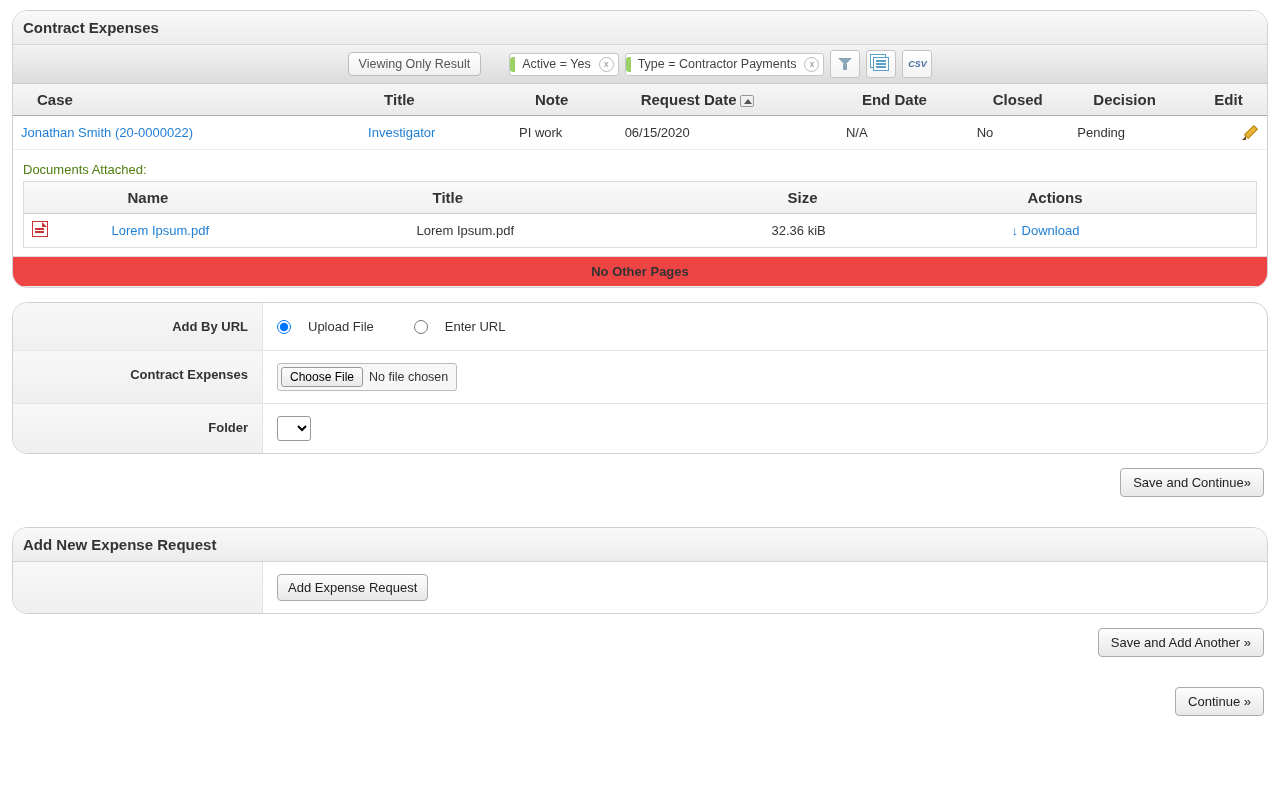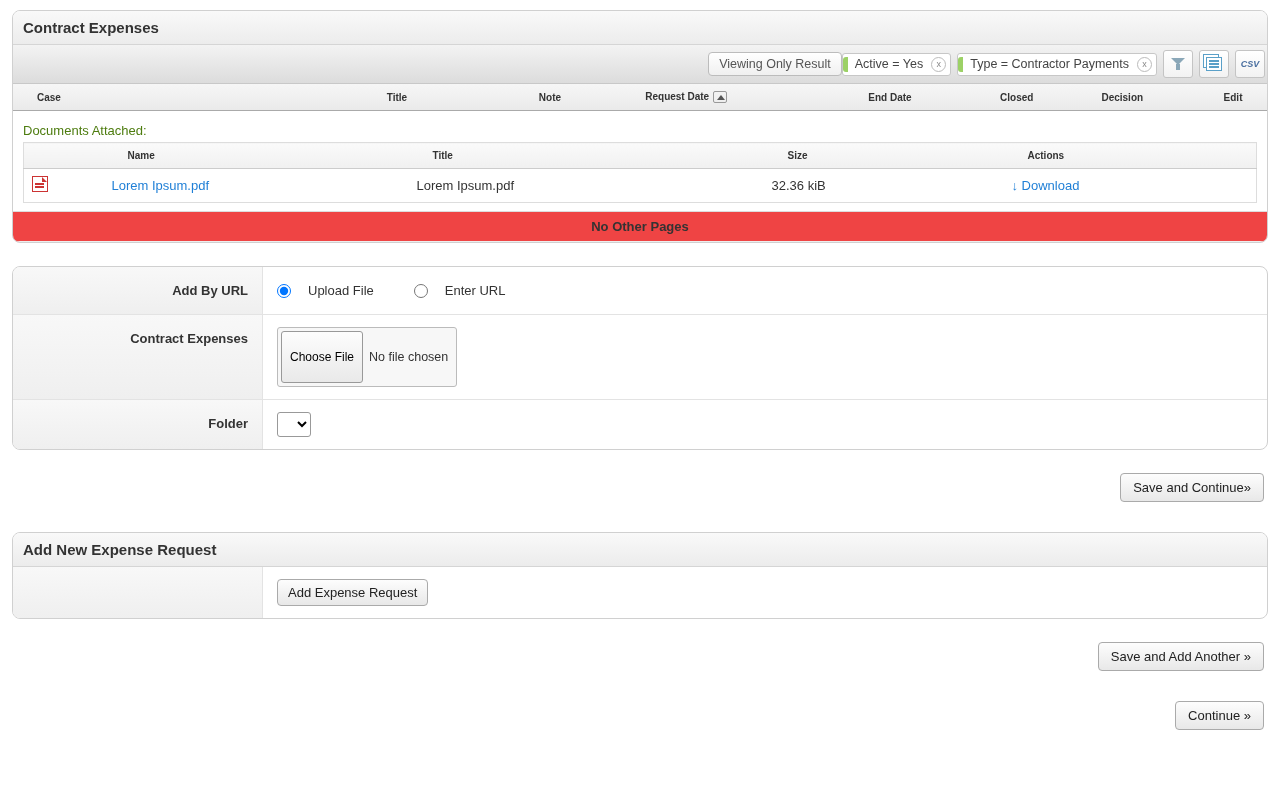--- a/index.html
+++ b/index.html
@@ -1,47 +1,47 @@
 <!DOCTYPE html>
 <html><head>
 <meta charset="utf-8">
 <style>
 * { box-sizing: border-box; margin: 0; padding: 0; }
 body { font-family: "Helvetica Neue", Helvetica, Arial, sans-serif; font-size: 13px; color: #333; background: #fff; padding: 10px 12px; }
-.panel { border: 1px solid #d0d0d0; border-radius: 8px; margin-bottom: 23px; overflow: hidden; }
+.panel { border: 1px solid #d0d0d0; border-radius: 15px; margin-bottom: 14px; overflow: hidden; }
 .panel-header { background: linear-gradient(#f9f9f9, #ececec); padding: 8px 10px; font-weight: bold; font-size: 15px; color: #333; border-bottom: 1px solid #d5d5d5; }
-.toolbar { background: linear-gradient(#f3f3f3, #dcdcdc); padding: 5px 2px; display: flex; align-items: center; justify-content: flex-end; border-bottom: 1px solid #c8c8c8; }
+.toolbar { background: linear-gradient(#f3f3f3, #dcdcdc); padding: 5px 2px; display: flex; align-items: center; justify-content: center; border-bottom: 1px solid #c8c8c8; gap: 28px; }
 .pill-btn { background: linear-gradient(#fff,#f0f0f0); border: 1px solid #bcbcbc; border-radius: 4px; padding: 4px 10px; font-size: 12.5px; color: #555; cursor: pointer; }
 .filter-area { display: flex; align-items: center; gap: 6px; }
 .filter-chip { display: inline-flex; align-items: center; background: #fff; border: 1px solid #c7c7c7; border-radius: 3px; padding: 3px 4px 3px 0; font-size: 12.5px; color: #444; }
 .filter-chip .bar { width: 5px; align-self: stretch; background: #9cd166; border-radius: 3px 0 0 3px; margin-right: 7px; }
 .filter-chip .x { margin-left: 8px; width: 15px; height: 15px; border: 1px solid #bbb; border-radius: 50%; display: inline-flex; align-items: center; justify-content: center; font-size: 9px; color: #888; cursor: pointer; }
 .icon-btn { width: 30px; height: 28px; border: 1px solid #c4c4c4; border-radius: 3px; background: linear-gradient(#fff,#f2f2f2); display: inline-flex; align-items: center; justify-content: center; cursor: pointer; }
 table { width: 100%; border-collapse: collapse; }
-thead th { text-align: left; font-weight: bold; font-size: 10px; color: #333; padding: 7px 24px; background: linear-gradient(#f6f6f6,#eaeaea); border-bottom: 1px solid #aaa; }
+thead th { text-align: left; font-weight: bold; font-size: 15px; color: #333; padding: 7px 24px; background: linear-gradient(#f6f6f6,#eaeaea); border-bottom: 1px solid #aaa; }
 tbody td { padding: 7px 8px; font-size: 13px; border-bottom: 1px solid #eee; vertical-align: middle; }
 a.link { color: #1f7fd6; text-decoration: none; }
 .sort-ind { display:inline-block; border:1px solid #999; border-radius:2px; width:14px; height:12px; position:relative; margin-left:4px; vertical-align:middle; }
 .sort-ind::after { content:""; position:absolute; left:3px; top:3px; border-left:4px solid transparent; border-right:4px solid transparent; border-bottom:5px solid #555; }
 .inner-section { padding: 12px 10px 8px 10px; }
 .inner-section .subhead { font-size: 13px; color: #4d7c0f; margin-bottom: 4px; }
 .doc-table { border: 1px solid #ddd; }
 .doc-table thead th { background: linear-gradient(#fafafa,#f0f0f0); border-bottom: 1px solid #ccc; }
 .doc-table tbody td { border-bottom: none; }
 .pdf-icon { width:16px; height:16px; display:inline-block; border:1px solid #c33; background:#fff; position:relative; }
 .pdf-icon::before { content:""; position:absolute; right:0; top:0; border-top:5px solid #fff; border-left:5px solid #c33; }
 .pdf-icon::after { content:""; position:absolute; left:2px; top:6px; width:9px; height:2px; background:#c33; box-shadow:0 3px 0 #c33; }
 .pager-row td { font-weight: bold; background: #ef4444; border-top:1px solid #ddd;text-align:center; }
 .form-row { display:flex; border-bottom:1px solid #e3e3e3; }
 .form-label { width: 250px; background: linear-gradient(#f8f8f8,#efefef); padding: 16px 14px; text-align: right; font-weight: bold; font-size: 13px; color:#333; border-right:1px solid #e3e3e3; }
 .form-field { flex:1; padding: 12px 14px; display:flex; align-items:center; gap:20px; }
 .radio-group label { font-size:13px; display:inline-flex; align-items:center; gap:17px; margin-right:20px; }
 input[type=radio]{ width:14px; height:14px; }
 .file-wrap { display:inline-flex; align-items:center; border:1px solid #bbb; border-radius:3px; padding:3px 8px 3px 3px; background:#f7f7f7; }
-.file-wrap button { font-size:12px; padding:18px 8px; border:1px solid #999; border-radius:3px; background:linear-gradient(#fdfdfd,#e9e9e9); cursor:pointer; margin-right:6px; }
+.file-wrap button { font-size:12px; padding:2px 8px; border:1px solid #999; border-radius:3px; background:linear-gradient(#fdfdfd,#e9e9e9); cursor:pointer; margin-right:6px; }
 .file-wrap span { font-size:12.5px; color:#333; }
 select.folder { border:1px solid #999; border-radius:3px; padding:3px 6px; font-size:13px; background:#fff; min-width:30px; }
 .btn { border:1px solid #aaa; border-radius:4px; background:linear-gradient(#fdfdfd,#e8e8e8); padding:6px 12px; font-size:13px; cursor:pointer; color:#222; }
 .action-row { display:flex; justify-content:flex-end; margin-bottom:30px; padding-right:4px; }
 .pencil-icon { display:inline-block; width:16px; height:16px; position:relative; }
 .pencil-icon::before { content:""; position:absolute; width:12px; height:4px; background:#e6b23a; border:1px solid #b88818; transform:rotate(-45deg); left:1px; top:6px; }
 .pencil-icon::after { content:""; position:absolute; left:-1px; bottom:-1px; border-left:4px solid transparent; border-bottom:4px solid #6b4a1a; transform:rotate(0deg); }
 .funnel { width:14px; height:14px; position:relative; }
 .funnel::before { content:""; position:absolute; top:1px; left:0; border-left:7px solid transparent; border-right:7px solid transparent; border-top:7px solid #8aa7b8; }
 .funnel::after { content:""; position:absolute; top:7px; left:5px; width:4px; height:6px; background:#8aa7b8; }
@@ -90,20 +90,30 @@
         <th class="col-title">Title</th>
         <th class="col-note">Note</th>
         <th class="col-req"><span>Request Date</span><span class="sort-ind"></span></th>
         <th class="col-end">End Date</th>
         <th class="col-closed">Closed</th>
         <th class="col-dec">Decision</th>
         <th class="col-edit">Edit</th>
       </tr>
     </thead>
     <tbody>
+      <tr>
+        <td><a href="#" class="link">Jonathan Smith (20-0000022)</a></td>
+        <td><a href="#" class="link">Investigator</a></td>
+        <td>PI work</td>
+        <td>06/15/2020</td>
+        <td>N/A</td>
+        <td>No</td>
+        <td>Pending</td>
+        <td class="col-edit"><span class="pencil-icon"></span></td>
+      </tr>
       <tr>
         <td colspan="8" style="padding:0;border-bottom:none">
           <div class="inner-section">
             <div class="subhead">Documents Attached:</div>
             <table class="doc-table">
               <thead>
                 <tr>
                   <th class="doc-col-icon"></th>
                   <th class="doc-col-name">Name</th>
                   <th class="doc-col-title">Title</th>

